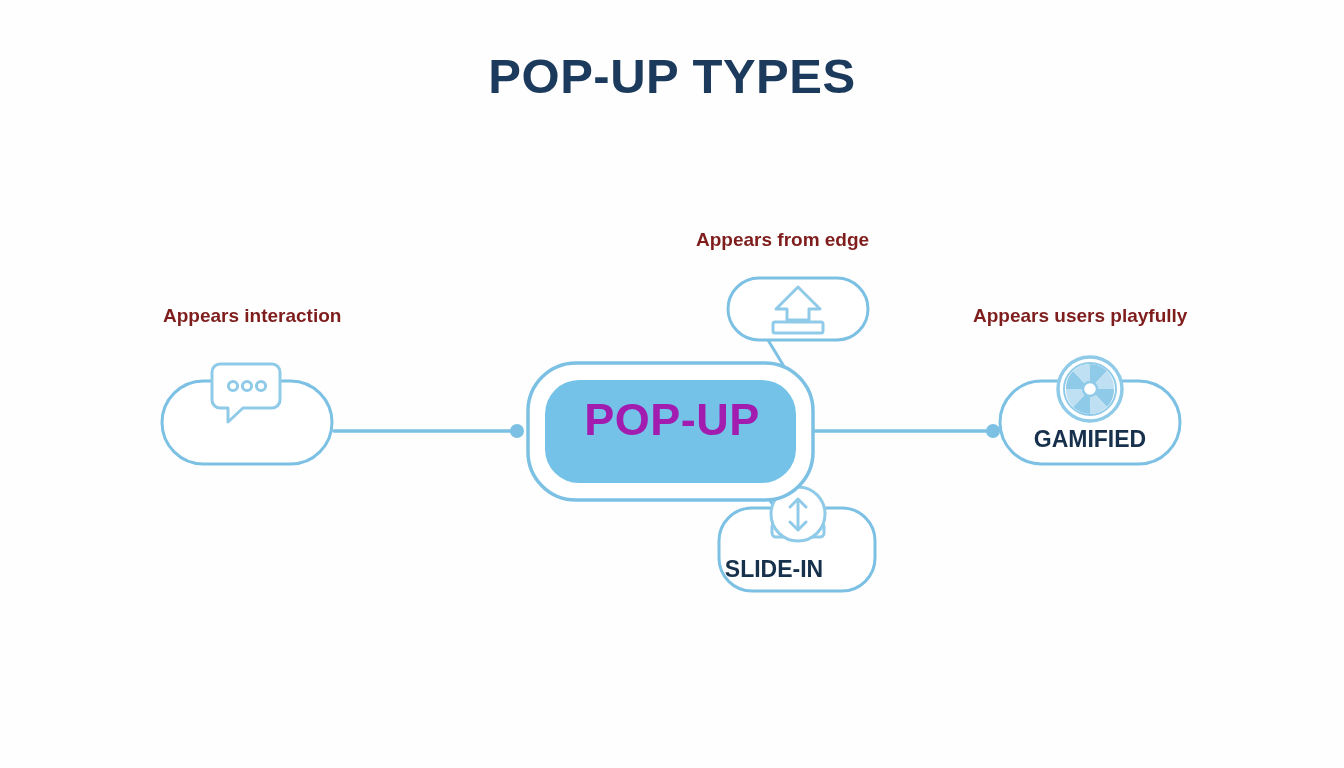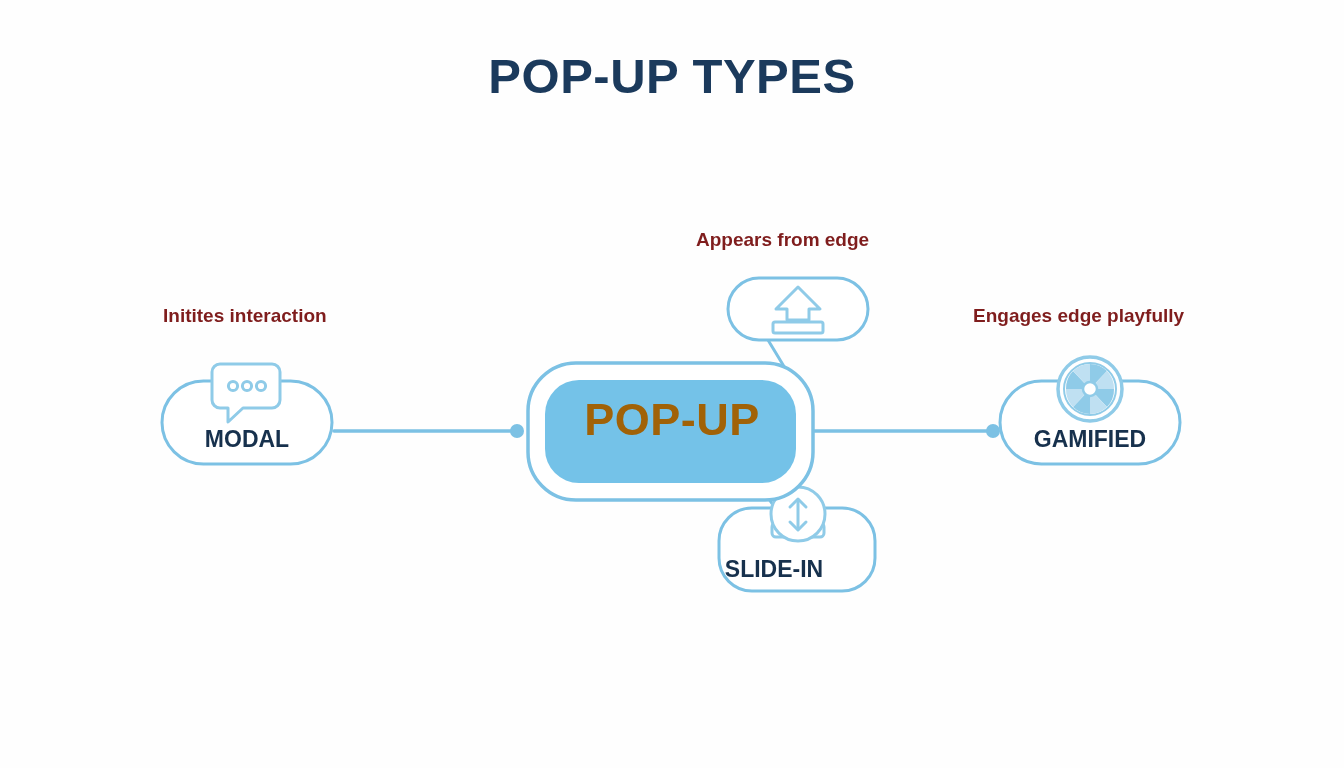--- a/index.html
+++ b/index.html
@@ -70,21 +70,21 @@
   #label-slidein  { left: 696px; top: 556px; width: 156px; }
 
   #label-center {
     position: absolute;
     left: 545px;
     top: 394px;
     width: 254px;
     text-align: center;
     font-size: 45px;
     font-weight: bold;
-    color: #a16207;
+    color: #a21caf;
     letter-spacing: 0.5px;
     white-space: nowrap;
   }
 </style>
 </head>
 <body>
 
 <div id="canvas">
 
   <div id="page-title">POP-UP TYPES</div>
@@ -157,23 +157,22 @@
         <path d="M790 522 l8 8 l8 -8" fill="none" stroke="#8fcbe8" stroke-width="3" stroke-linecap="round" stroke-linejoin="round"></path>
       </g>
     </g>
 
     <g>
       <rect x="528" y="363" width="285" height="137" rx="48" ry="48" fill="#ffffff" stroke="#7cc1e4" stroke-width="3.5"></rect>
       <rect x="545" y="380" width="251" height="103" rx="34" ry="34" fill="#74c2e8"></rect>
     </g>
   </svg>
 
-  <div class="caption" id="caption-modal">Initites interaction</div>
+  <div class="caption" id="caption-modal">Appears interaction</div>
   <div class="caption" id="caption-top">Appears from edge</div>
-  <div class="caption" id="caption-gamified">Engages edge playfully</div>
+  <div class="caption" id="caption-gamified">Appears users playfully</div>
 
-  <div class="node-label" id="label-modal">MODAL</div>
   <div class="node-label" id="label-gamified">GAMIFIED</div>
   <div class="node-label" id="label-slidein">SLIDE-IN</div>
 
   <div id="label-center">POP-UP</div>
 
 </div>
 
 </body></html>

